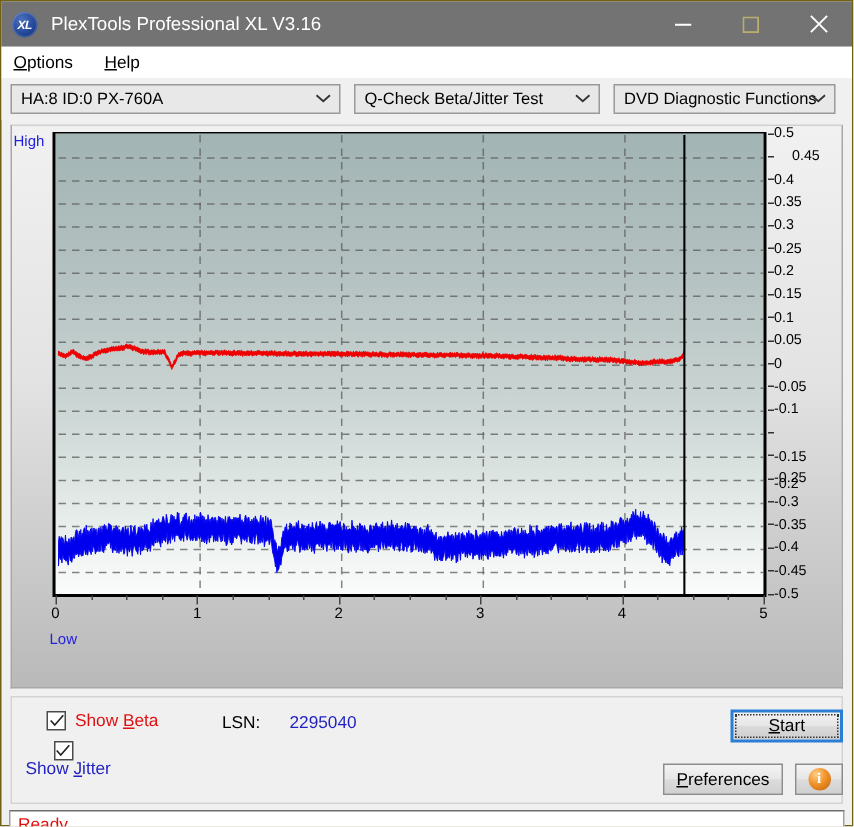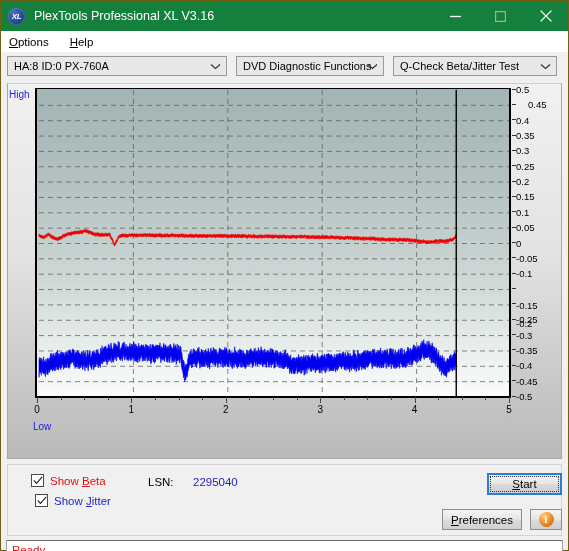--- a/index.html
+++ b/index.html
@@ -17,21 +17,21 @@
     width: 569px; height: 551px;
     box-sizing: border-box;
     border: 1px solid #6f6012;
     background: #f0f0f0;
     display: flex;
     flex-direction: column;
   }
   
   .titlebar {
     height: 30px;
-    background: #15803d;
+    background: #737373;
     display: flex;
     align-items: center;
     flex: 0 0 auto;
     position: relative;
   }
   .app-icon {
     width: 17px; height: 17px;
     margin-left: 7px;
     border-radius: 50%;
     background: radial-gradient(circle at 35% 30%, #4a6fbf 0%, #1d3f8f 70%, #12285c 100%);
@@ -170,21 +170,21 @@
     position: relative;
     margin: 5px 6px 0 6px;
     height: 72px;
     background: #f0f0f0;
     border: 1px solid #d3d3d3;
     box-sizing: border-box;
     flex: 0 0 auto;
   }
   .cbrow { position: absolute; display: flex; align-items: center; }
   .cbrow.r1 { left: 23px; top: 9px; }
-  .cbrow.r2 { left: 27px; top: 29px; }
+  .cbrow.r2 { left: 9px; top: 29px; flex-direction: column; }
   .checkbox {
     width: 13px; height: 13px;
     background: #ffffff;
     border: 1px solid #4a4a4a;
     box-sizing: border-box;
     display: flex; align-items: center; justify-content: center;
     margin-right: 6px;
   }
   .cbtext { font-size: 11.5px; white-space: nowrap; }
   .cbtext u { text-decoration: underline; }
@@ -274,30 +274,30 @@
 
   <div class="combobar">
     <div class="combo combo-drive">
       <span class="lbl">HA:8 ID:0  PX-760A</span>
       <span class="arrow">
         <svg width="11" height="7" viewBox="0 0 11 7">
             <polyline points="1,1.5 5.5,5.5 10,1.5" fill="none" stroke="#333" stroke-width="1.2"></polyline>
           </svg>
       </span>
     </div>
-    <div class="combo combo-func">
-      <span class="lbl">DVD Diagnostic Functions</span>
+    <div class="combo combo-test">
+      <span class="lbl">Q-Check Beta/Jitter Test</span>
       <span class="arrow">
         <svg width="11" height="7" viewBox="0 0 11 7">
             <polyline points="1,1.5 5.5,5.5 10,1.5" fill="none" stroke="#333" stroke-width="1.2"></polyline>
           </svg>
       </span>
     </div>
-    <div class="combo combo-test">
-      <span class="lbl">Q-Check Beta/Jitter Test</span>
+    <div class="combo combo-func">
+      <span class="lbl">DVD Diagnostic Functions</span>
       <span class="arrow">
         <svg width="11" height="7" viewBox="0 0 11 7">
             <polyline points="1,1.5 5.5,5.5 10,1.5" fill="none" stroke="#333" stroke-width="1.2"></polyline>
           </svg>
       </span>
     </div>
   </div>
 
   <div class="chartpanel">
     <div class="lbl-high">High</div>

